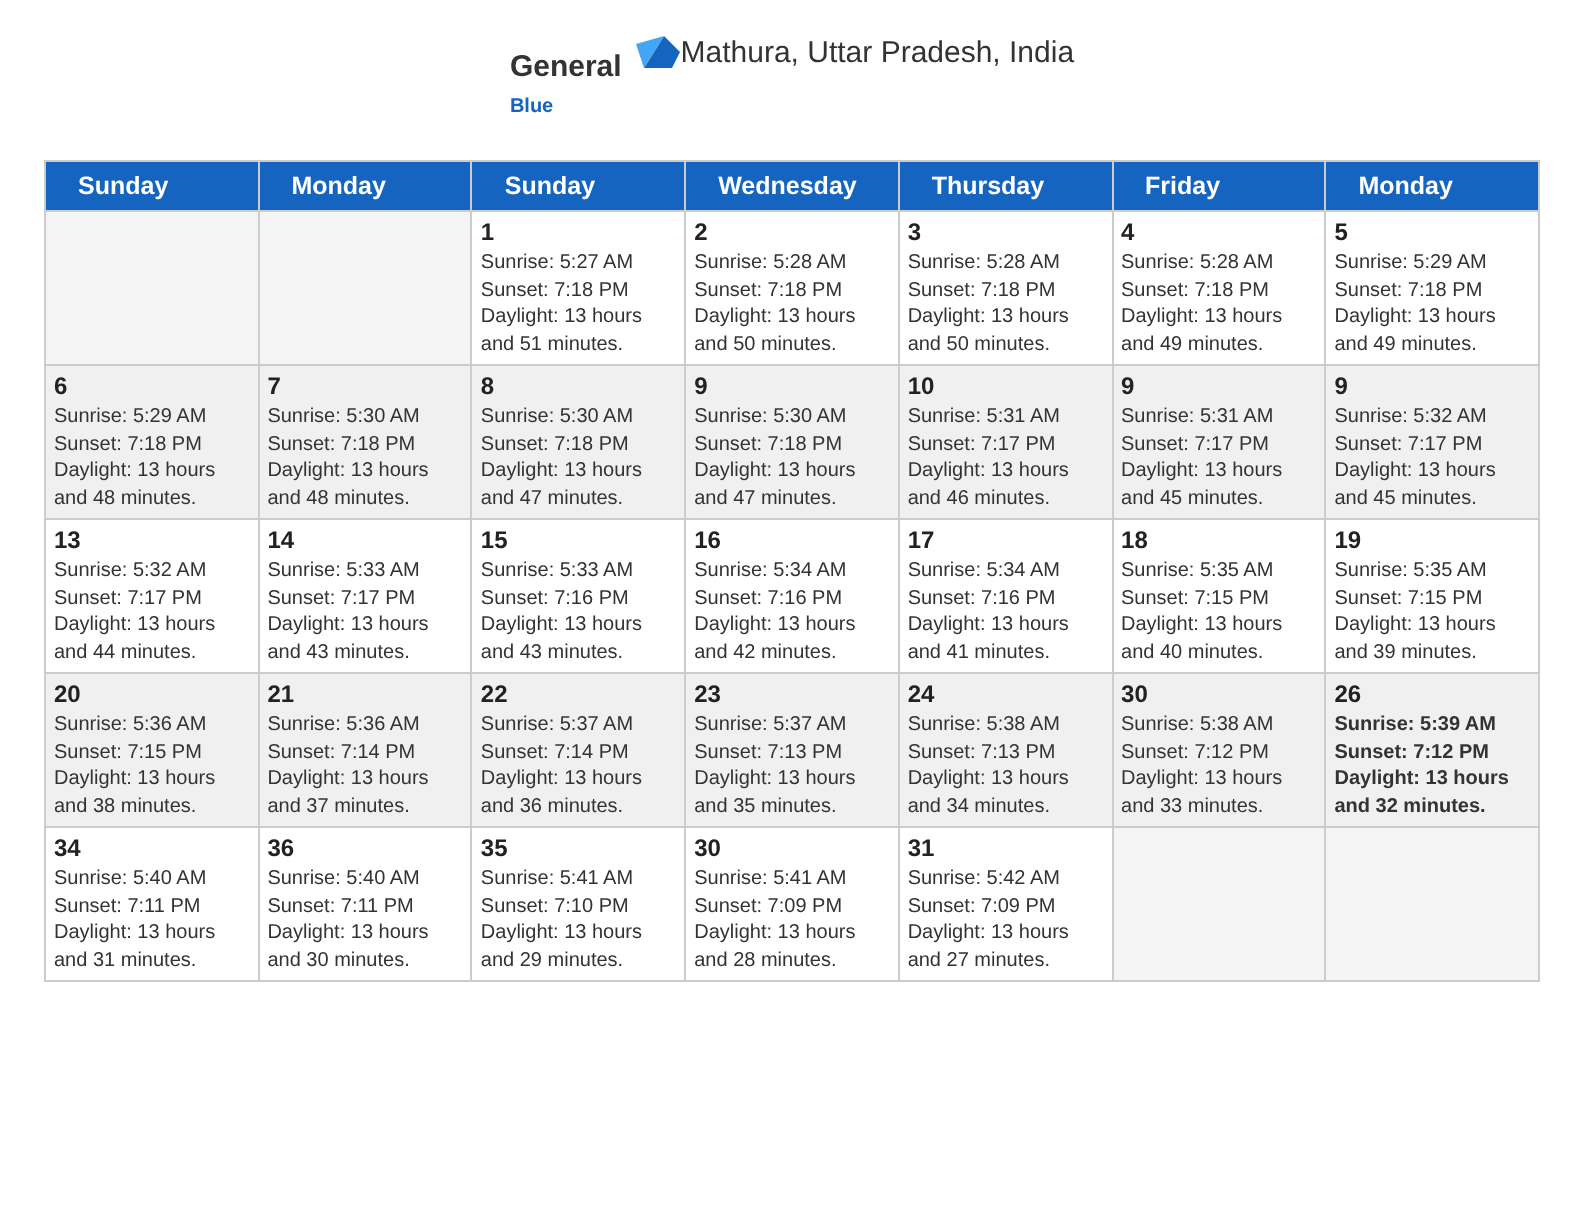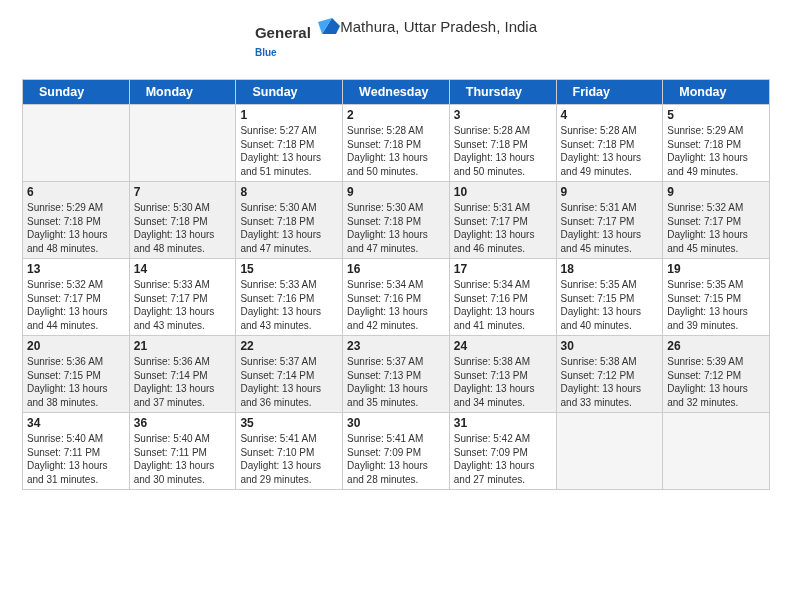--- a/index.html
+++ b/index.html
@@ -293,21 +293,21 @@
 Daylight: 13 hours and 34 minutes.</div>
           </td>
           <td>
             <span class="day-number">30</span>
             <div class="day-info" style="white-space: pre-line;">Sunrise: 5:38 AM
 Sunset: 7:12 PM
 Daylight: 13 hours and 33 minutes.</div>
           </td>
           <td>
             <span class="day-number">26</span>
-            <div class="day-info" style="white-space: pre-line;">Sunrise: 5:39 AM
+            <div class="day-info" style="white-space: pre-line; font-weight: bold;">Sunrise: 5:39 AM
 Sunset: 7:12 PM
 Daylight: 13 hours and 32 minutes.</div>
           </td>
         </tr>
         <tr>
           <td>
             <span class="day-number">34</span>
             <div class="day-info" style="white-space: pre-line;">Sunrise: 5:40 AM
 Sunset: 7:11 PM
 Daylight: 13 hours and 31 minutes.</div>

